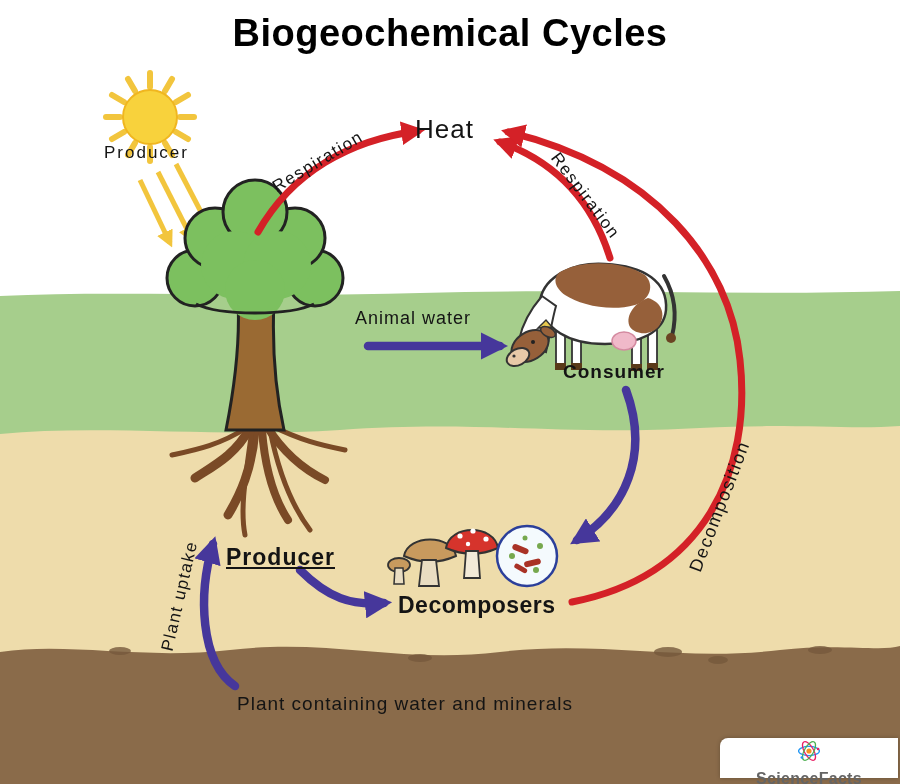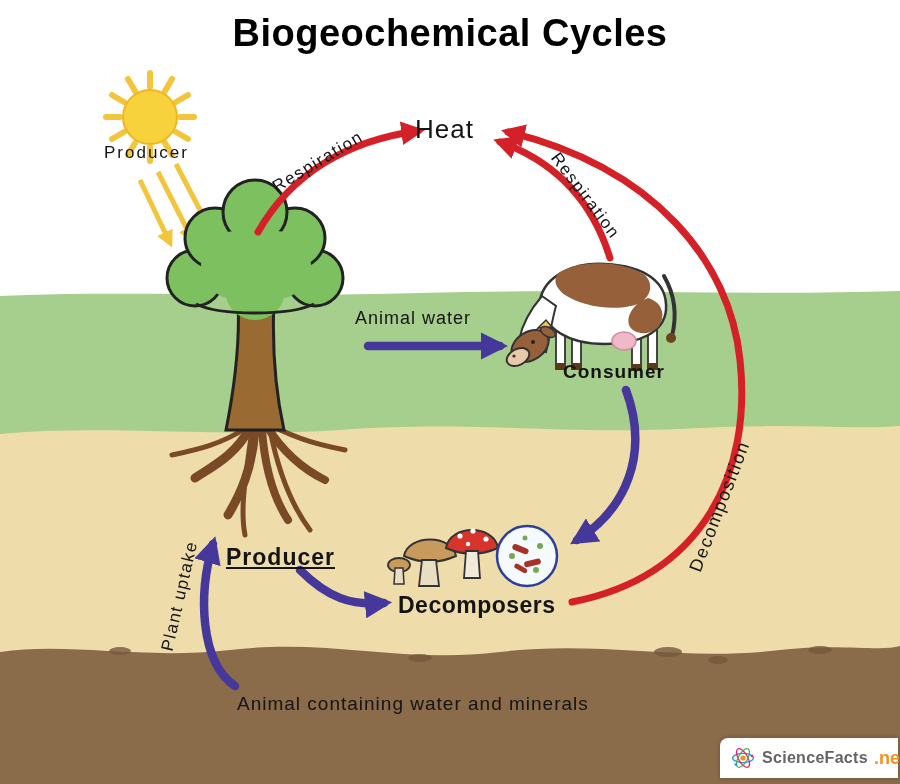--- a/index.html
+++ b/index.html
@@ -35,21 +35,21 @@
   .lbl-producer{left:226px;top:544px;font-size:23px;letter-spacing:1px;text-decoration:underline;}
   .lbl-decomposers{left:398px;top:592px;font-size:23px;letter-spacing:.5px;}
   .lbl-decomposition{left:630px;top:496px;width:180px;text-align:center;font-size:18px;
                      letter-spacing:1.5px;transform:rotate(-69deg);transform-origin:center;}
   .lbl-plant{left:105px;top:586px;width:150px;text-align:center;font-size:17px;
              letter-spacing:1.5px;transform:rotate(-77deg);transform-origin:center;}
   .lbl-rocks{left:237px;top:693px;font-size:19px;letter-spacing:1px;}
 
   .logo{position:absolute;left:720px;top:738px;width:178px;height:40px;background:#fff;
         border-radius:8px 0 0 0;box-shadow:0 0 4px rgba(0,0,0,.25);display:flex;
-        align-items:center;gap:6px;padding:0 10px;box-sizing:border-box;}
+        align-items:center;gap:6px;padding:0 10px;box-sizing:border-box;flex-direction:column;}
   .logo .atom{width:26px;height:26px;flex:0 0 auto;}
   .logo-name{font-weight:bold;font-size:16px;color:#646464;letter-spacing:.3px;}
   .logo-tld{font-weight:bold;font-size:18px;color:var(--logo-accent,#f59120);}
 </style>
 </head>
 <body>
 
 <div class="stage">
 
   <svg class="scene" width="900" height="784" viewBox="0 0 900 784">
@@ -203,21 +203,21 @@
   <div class="lbl lbl-sunlight">Producer</div>
   <div class="lbl lbl-heat">Heat</div>
   <div class="lbl lbl-resp-left">Respiration</div>
   <div class="lbl lbl-resp-right">Respiration</div>
   <div class="lbl lbl-animal">Animal water</div>
   <div class="lbl bold lbl-consumer">Consumer</div>
   <div class="lbl bold lbl-producer">Producer</div>
   <div class="lbl bold lbl-decomposers">Decomposers</div>
   <div class="lbl lbl-decomposition">Decomposition</div>
   <div class="lbl lbl-plant">Plant uptake</div>
-  <div class="lbl lbl-rocks">Animal containing water and minerals</div>
+  <div class="lbl lbl-rocks">Plant containing water and minerals</div>
 
   <div class="logo">
     <svg class="atom" viewBox="0 0 40 40">
       <ellipse cx="20" cy="20" rx="16" ry="7" fill="none" stroke="#2196f3" stroke-width="2"></ellipse>
       <ellipse cx="20" cy="20" rx="16" ry="7" fill="none" stroke="#e91e63" stroke-width="2" transform="rotate(60 20 20)"></ellipse>
       <ellipse cx="20" cy="20" rx="16" ry="7" fill="none" stroke="#4caf50" stroke-width="2" transform="rotate(120 20 20)"></ellipse>
       <circle cx="20" cy="20" r="4" fill="#f59120"></circle>
       <circle cx="34" cy="17" r="2" fill="#e91e63"></circle>
       <circle cx="9" cy="30" r="2" fill="#2196f3"></circle>
     </svg>

